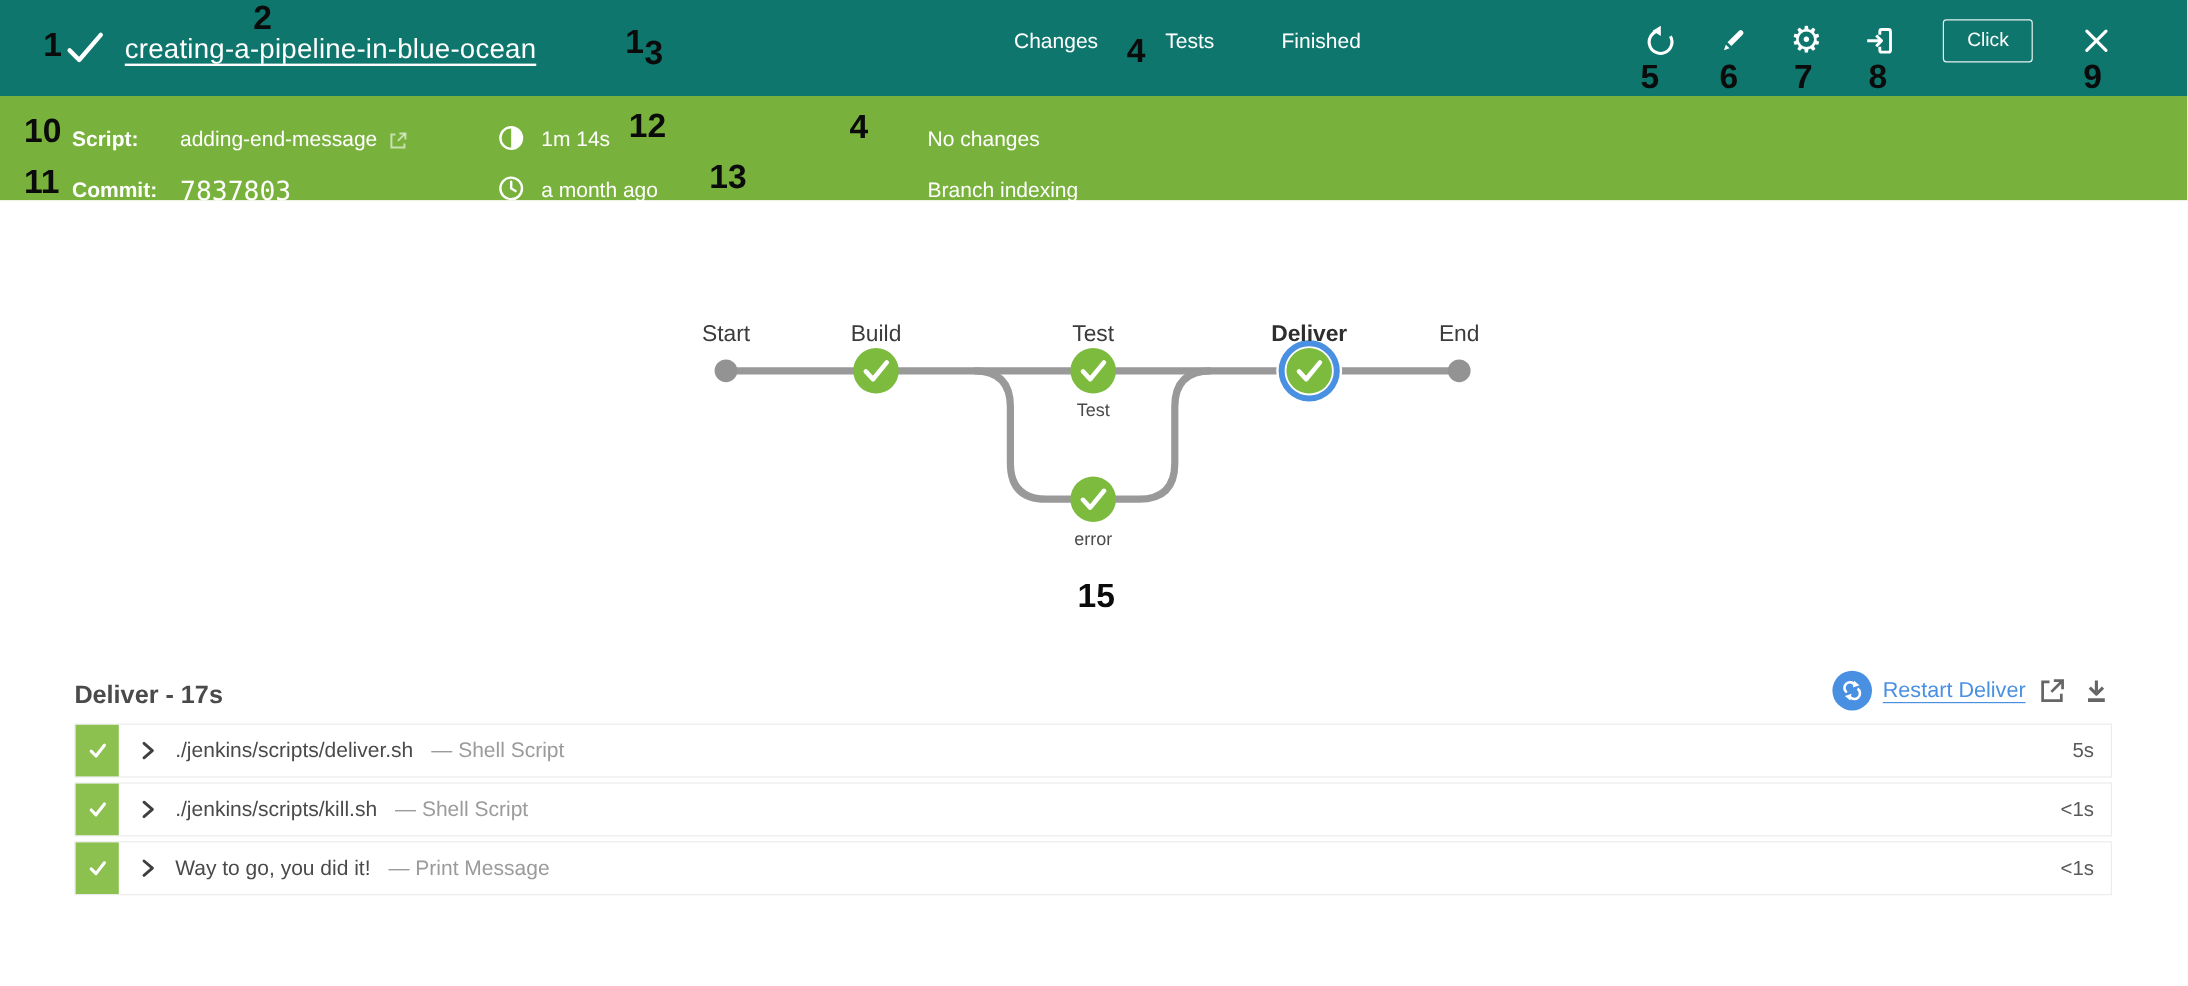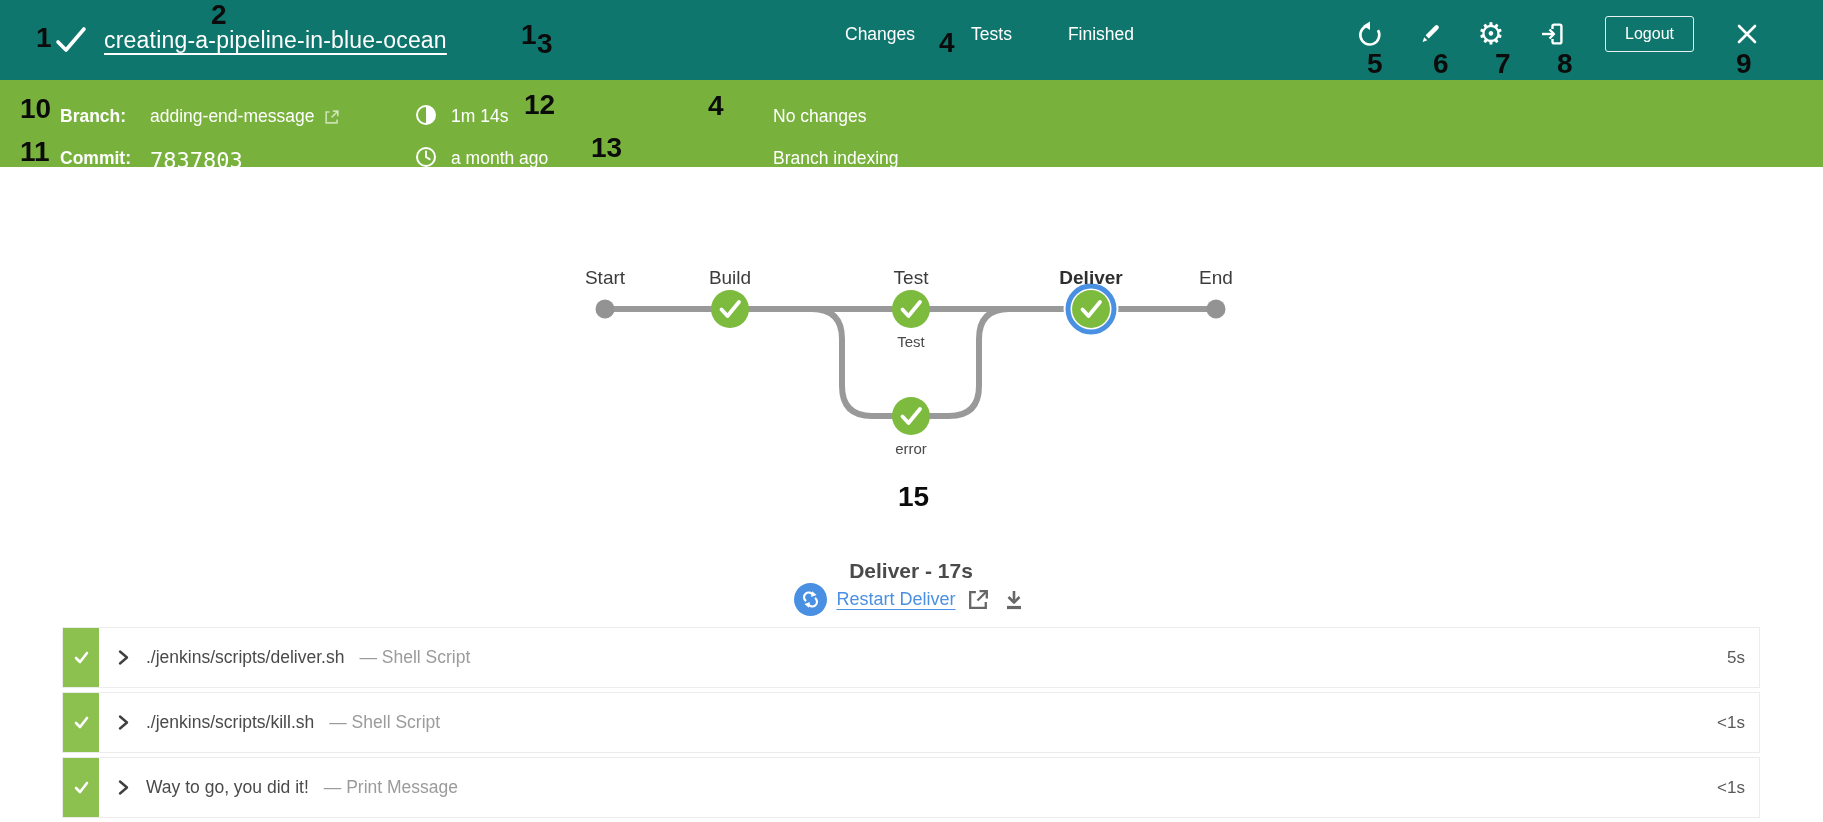--- a/index.html
+++ b/index.html
@@ -49,35 +49,35 @@
   
   .graph-wrap { position:relative; height:350px; background:#fff; }
   .graph-svg { position:absolute; left:0; top:0; }
   .stage-label { font-size:19px; fill:#3c3c3c; font-family:"Liberation Sans",sans-serif; }
   .stage-label.selected { font-weight:bold; fill:#2e2e2e; }
   .sub-label { font-size:15px; fill:#4a4a4a; font-family:"Liberation Sans",sans-serif; }
 
   
   .steps { margin:0 63px 0 62px; }
   .steps-header {
-    display:flex; justify-content:space-between; align-items:center;
-    padding-top:42px; padding-bottom:11px;flex-direction:column;
+    display:flex; justify-content:space-between; align-items:flex-end;
+    padding-top:42px; padding-bottom:11px;
   }
   .steps-title { font-size:21px; font-weight:bold; color:#4a4a4a; }
   .steps-actions { display:flex; align-items:center; gap:9px; }
   .restart-group { display:flex; align-items:center; gap:9px; cursor:pointer; }
   .restart-badge {
     width:33px; height:33px; border-radius:50%; background:#4a90e2;
     display:flex; align-items:center; justify-content:center;
   }
   .restart-link { color:#4a90e2; font-size:18px; text-decoration:underline; text-underline-offset:4px; }
   .gicon { width:27px; height:27px; display:flex; align-items:center; justify-content:center; cursor:pointer; }
 
   .step-row {
-    display:flex; align-items:stretch; height:61px; background:#fff;
+    display:flex; align-items:stretch; height:45px; background:#fff;
     border:1px solid #ececec; margin-bottom:4px; cursor:pointer;
   }
   .step-status {
     width:36px; background:#8cc04f; flex:0 0 36px;
     display:flex; align-items:center; justify-content:center;
   }
   .step-main { flex:1; display:flex; align-items:center; padding-left:19px; overflow:hidden; }
   .step-chevron { margin-right:17px; display:flex; align-items:center; cursor:pointer; }
   .step-title { color:#4a4a4a; font-size:17.5px; white-space:nowrap; }
   .step-type { color:#9b9b9b; font-size:17.5px; margin-left:15px; white-space:nowrap; }
@@ -130,31 +130,31 @@
       <span class="hicon">
         <span class="gear-glyph">⚙</span>
       </span>
       <span class="hicon">
         <svg width="28" height="28" viewBox="0 0 28 28">
           <path d="M14.5,9 V6.2 a1.6,1.6 0 0 1 1.6,-1.6 h5.7 a1.6,1.6 0 0 1 1.6,1.6 v15.6 a1.6,1.6 0 0 1 -1.6,1.6 h-5.7 a1.6,1.6 0 0 1 -1.6,-1.6 V19" fill="none" stroke="#fff" stroke-width="2.4"></path>
           <path d="M4,14 H15" stroke="#fff" stroke-width="2.4"></path>
           <path d="M11.5,9.5 L16,14 L11.5,18.5" fill="none" stroke="#fff" stroke-width="2.4" stroke-linejoin="round"></path>
         </svg>
       </span>
-      <button class="logout-btn">Logout</button>
+      <button class="logout-btn">Click</button>
       <span class="hicon">
         <svg width="26" height="26" viewBox="0 0 26 26">
           <path d="M5,5 L21,21 M21,5 L5,21" stroke="#fff" stroke-width="2.6" stroke-linecap="round"></path>
         </svg>
       </span>
     </div>
   </div>
 
   <div class="subheader">
-    <span class="sh-item sh-label" style="left:60px; top:26px;">Branch:</span>
+    <span class="sh-item sh-label" style="left:60px; top:26px;">Script:</span>
     <span class="sh-item branch-link" style="left:150px; top:26px;">
       <span>adding-end-message</span>
       <svg width="20" height="20" viewBox="0 0 24 24">
         <path d="M9,6 H5 V19 H18 V15" fill="none" stroke="rgba(255,255,255,.6)" stroke-width="2"></path>
         <path d="M13,5 H19 V11" fill="none" stroke="rgba(255,255,255,.6)" stroke-width="2"></path>
         <path d="M18.5,5.5 L11.5,12.5" fill="none" stroke="rgba(255,255,255,.6)" stroke-width="2"></path>
       </svg>
     </span>
     <span class="sh-item sh-label" style="left:60px; top:68px;">Commit:</span>
     <span class="sh-item mono" style="left:150px; top:68px;">7837803</span>

